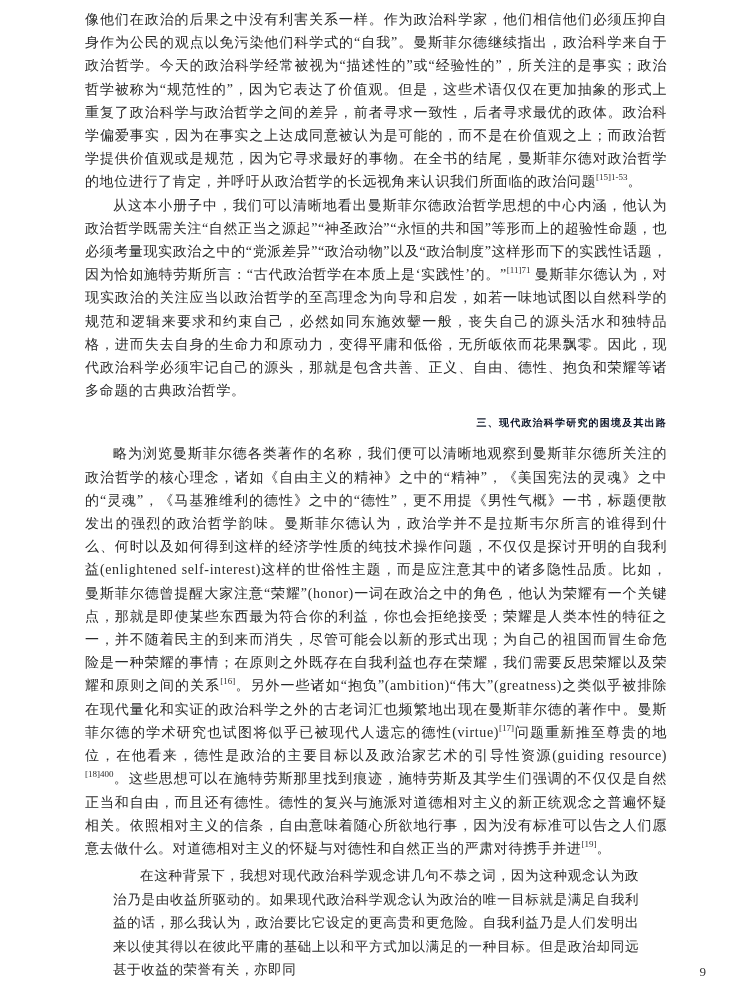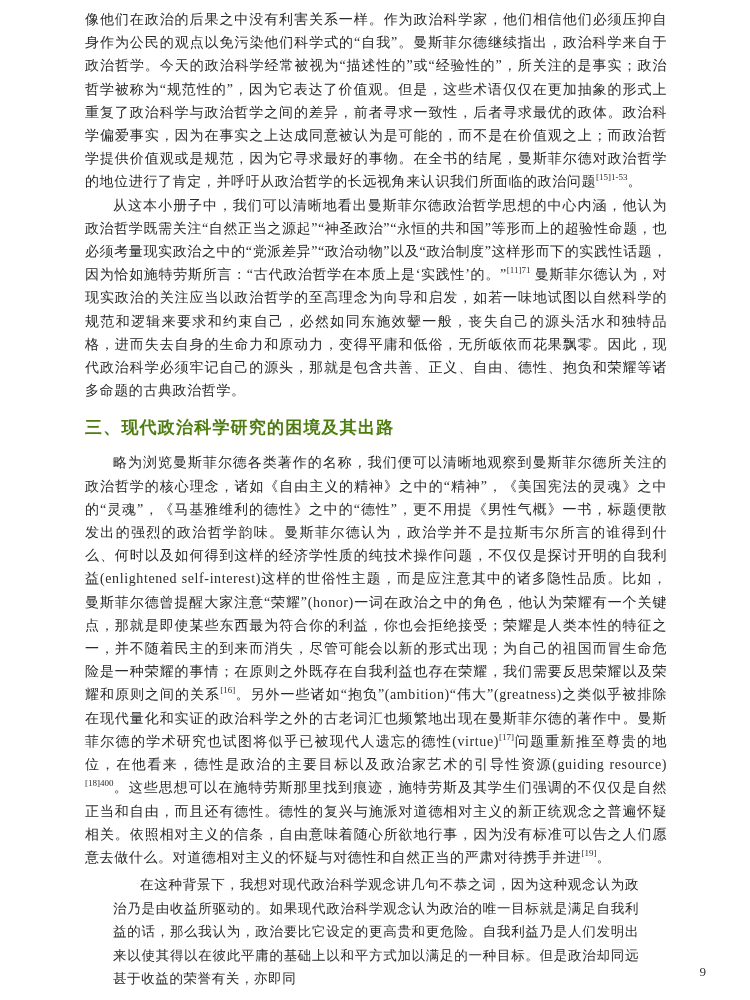--- a/index.html
+++ b/index.html
@@ -20,26 +20,26 @@
   .para{
     margin:0;
     font-size:14px;
     line-height:23.2px;
     text-align:justify;
     letter-spacing:0.6px;
     color:#2a2a2a;
   }
   .para.indent{ text-indent:2em; }
   .section-heading{
-    font-size:17px;
+    font-size:10px;
     font-weight:bold;
-    text-align:left;
+    text-align:right;
     margin:14px 0 12px 0;
     letter-spacing:1.2px;
-    color:#4d7c0f;
+    color:#0f172a;
   }
   .block-quote{
     margin:4px 0 0 0;
     padding:0 28px;
     font-size:13.5px;
     line-height:23.6px;
     text-align:justify;
     text-indent:2em;
     letter-spacing:0.6px;
     color:#2a2a2a;

